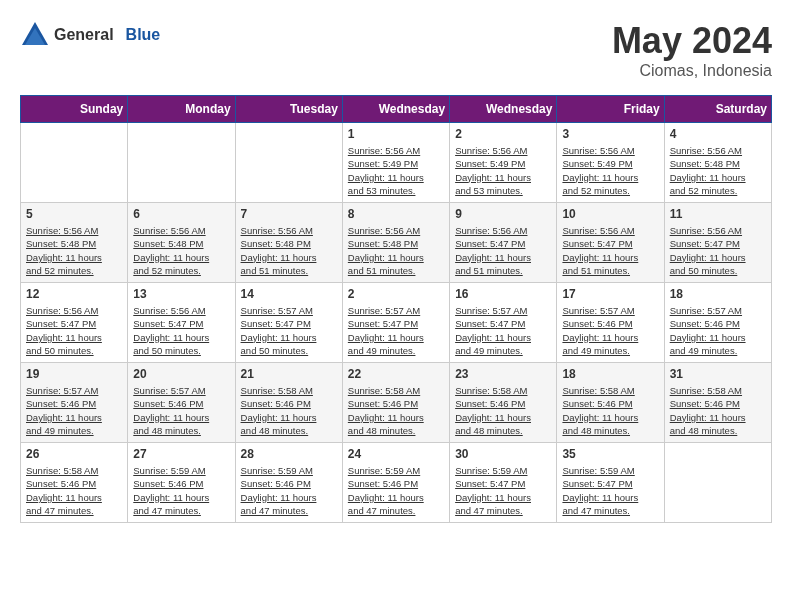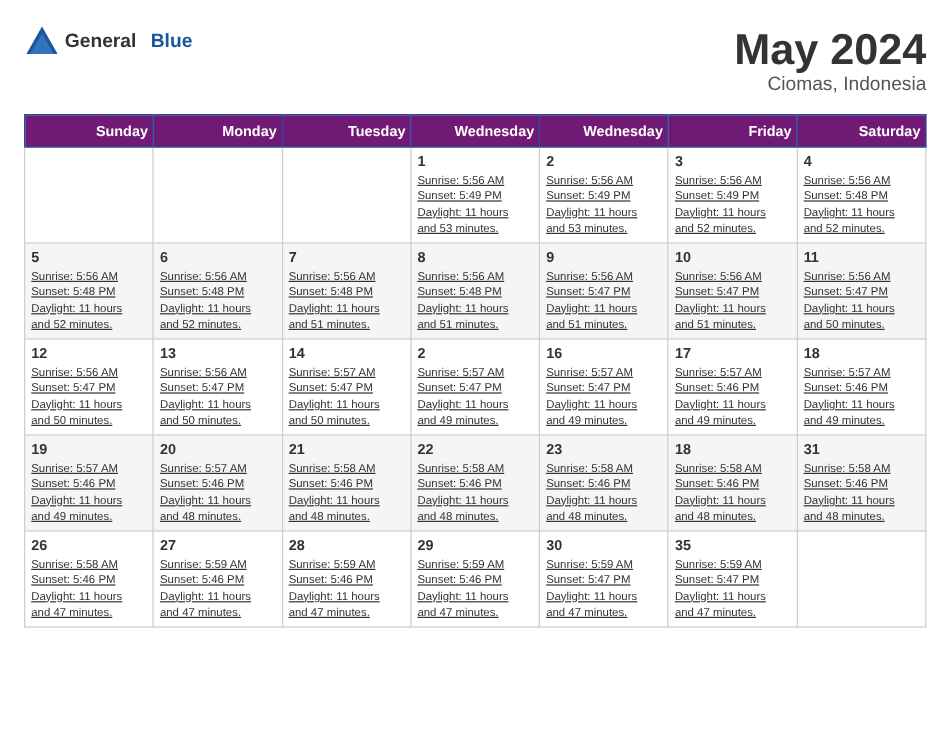--- a/index.html
+++ b/index.html
@@ -329,21 +329,21 @@
 and 47 minutes.</div>
         </td>
         <td>
           <div class="day-number">28</div>
           <div class="day-info" style="white-space: pre-line;">Sunrise: 5:59 AM
 Sunset: 5:46 PM
 Daylight: 11 hours
 and 47 minutes.</div>
         </td>
         <td>
-          <div class="day-number">29</div>
+          <div class="day-number">24</div>
           <div class="day-info" style="white-space: pre-line;">Sunrise: 5:59 AM
 Sunset: 5:46 PM
 Daylight: 11 hours
 and 47 minutes.</div>
         </td>
         <td>
           <div class="day-number">30</div>
           <div class="day-info" style="white-space: pre-line;">Sunrise: 5:59 AM
 Sunset: 5:47 PM
 Daylight: 11 hours

